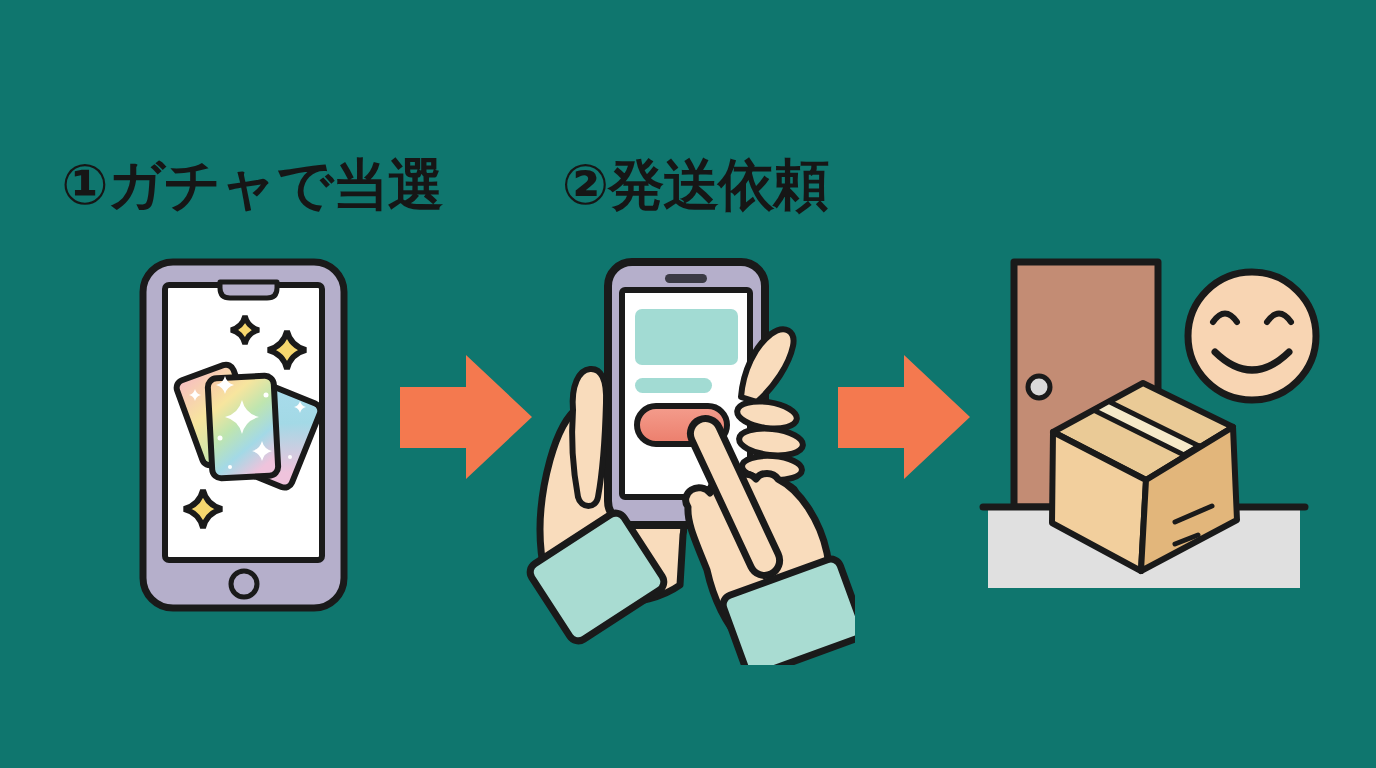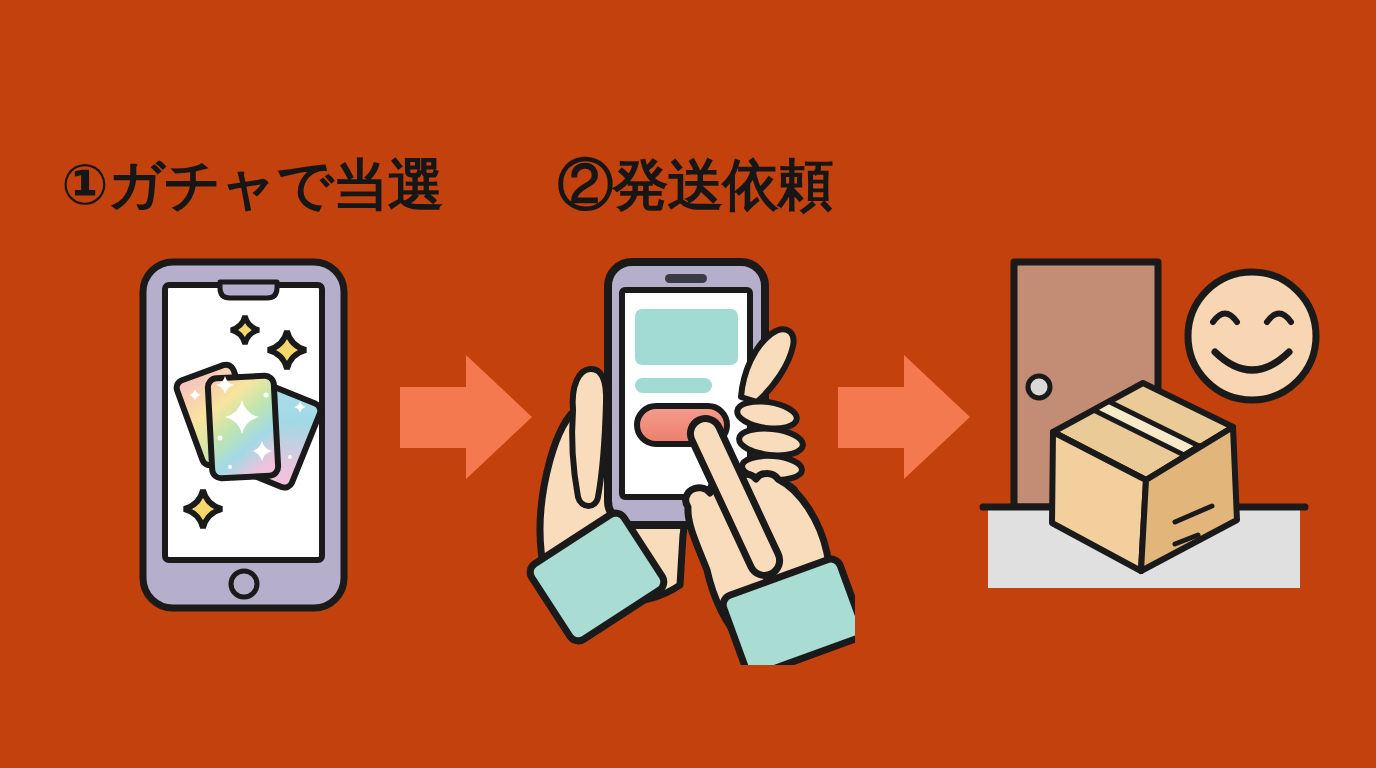--- a/index.html
+++ b/index.html
@@ -1,25 +1,25 @@
 <!DOCTYPE html>
 <html lang="ja"><head>
 <meta charset="utf-8">
 <style>
   html,body{margin:0;padding:0;}
   body{font-family:"Liberation Sans","DejaVu Sans",sans-serif;background:#fff;}
-  .canvas{position:relative;width:1376px;height:768px;background:#c2410c;overflow:hidden;text-align:center;}
+  .canvas{position:relative;width:1376px;height:768px;background:#0f766e;overflow:hidden;text-align:center;}
   .step-title{
     position:absolute;top:146px;height:80px;
     display:flex;align-items:center;justify-content:center;
     font-size:56px;font-weight:900;color:#161616;letter-spacing:-1px;
     white-space:nowrap;
   }
   #t1{left:30px;width:444px;}
-  #t2{left:498px;width:394px;font-family:Liberation Serif, serif;}
+  #t2{left:498px;width:394px;}
   #t3{left:918px;width:444px;}
   .illu{position:absolute;}
   
   .o8{stroke:#1a1a1a;stroke-width:8;stroke-linejoin:round;stroke-linecap:round;}
   .o7{stroke:#1a1a1a;stroke-width:7;stroke-linejoin:round;stroke-linecap:round;}
   .o6{stroke:#1a1a1a;stroke-width:6;stroke-linejoin:round;stroke-linecap:round;}
   .o5{stroke:#1a1a1a;stroke-width:5;stroke-linejoin:round;stroke-linecap:round;}
   .nf{fill:none;}
 </style>
 </head>

